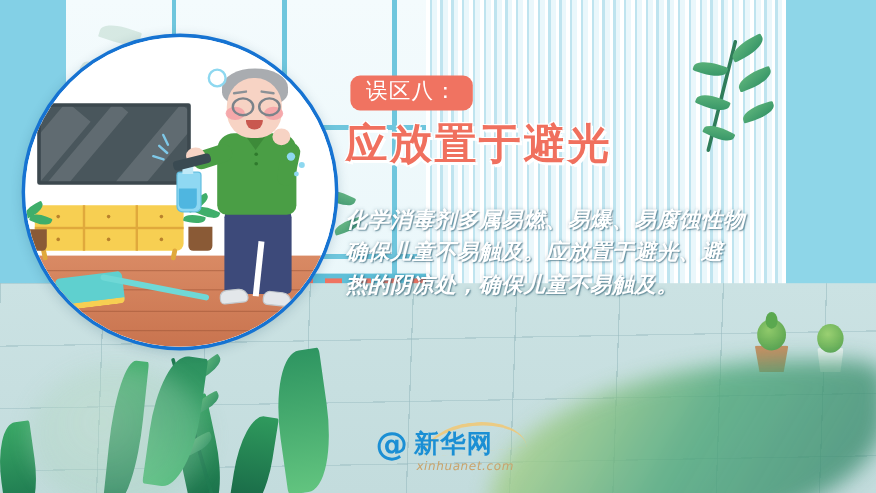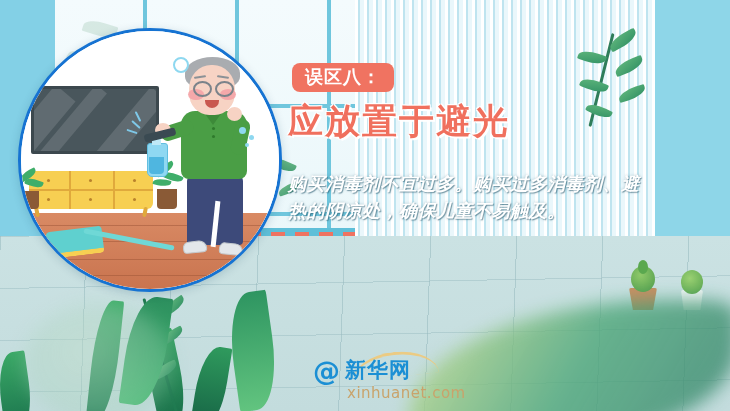--- a/index.html
+++ b/index.html
@@ -83,32 +83,32 @@
   .spray-body{position:absolute;left:126px;top:112px;width:19px;height:32px;background:#8fd8f2;
     border-radius:3px 3px 5px 5px;border:1px solid #63bfe0;}
   .spray-liq{position:absolute;left:128px;top:126px;width:15px;height:17px;background:#4fb6e0;border-radius:0 0 4px 4px;}
   .spray-neck{position:absolute;left:131px;top:105px;width:9px;height:9px;background:#bfe9f7;}
   .spray-trig{position:absolute;left:123px;top:100px;width:32px;height:8px;background:#3a4a52;border-radius:3px;
     transform:rotate(-14deg);}
   .mist{position:absolute;width:2px;height:11px;background:#7ec8e8;border-radius:2px;}
   .drop{position:absolute;border-radius:50%;background:#8ed8f0;}
   
   .badge{position:absolute;left:292px;top:63px;padding:5px 13px 6px;background:#f07361;border-radius:8px;
-    color:#fff;font-size:18px;font-weight:bold;letter-spacing:1px;line-height:1;}
+    color:#fff;font-size:18px;font-weight:normal;letter-spacing:1px;line-height:1;}
   .headline{position:absolute;left:288px;top:103px;font-size:35px;font-weight:bold;color:#f0705e;
     letter-spacing:2px;line-height:1.08;
     text-shadow:2px 2px 0 #ffffff,-1px -1px 0 #ffffff,1px -1px 0 #ffffff,-1px 1px 0 #ffffff;}
   .body-text{position:absolute;left:288px;top:170px;width:376px;font-size:18px;font-weight:bold;
     font-style:italic;color:#ffffff;line-height:1.50;letter-spacing:.5px;
     text-shadow:1px 1px 1px rgba(40,90,110,.55),0 0 3px rgba(40,90,110,.35);}
   
   .logo{position:absolute;left:313px;top:357px;display:flex;align-items:center;gap:5px;}
   .logo-at{font-size:27px;color:#1b8fd4;font-weight:bold;line-height:1;}
   .logo-cn{font-size:21px;color:#1b8fd4;font-weight:bold;letter-spacing:1px;line-height:1;}
-  .logo-url{position:absolute;left:347px;top:384px;font-size:15px;color:#c9a36b;letter-spacing:.5px;text-align:center;}
+  .logo-url{position:absolute;left:347px;top:384px;font-size:10px;color:#c9a36b;font-style:italic;letter-spacing:.5px;text-align:center;}
   .logo-swoosh{position:absolute;left:352px;top:352px;width:86px;height:22px;
     border-top:3px solid #f0c97a;border-radius:50%/100% 100% 0 0;transform:rotate(-6deg);opacity:.9;}
 </style>
 </head>
 <body>
 
 <div id="poster">
 
   <div class="bg-wall"></div>
   <div class="panel-left"></div>
@@ -260,21 +260,22 @@
     <div class="drop" style="left:228px;top:104px;width:5px;height:5px;"></div>
     <div class="drop" style="left:224px;top:112px;width:4px;height:4px;"></div>
     <div style="position:absolute;left:152px;top:26px;width:12px;height:12px;border:2px solid #8ed8f0;
          border-radius:50%;"></div>
   </div>
 
   <div class="badge">误区八：</div>
   <div class="headline">应放置于避光</div>
 
   <div class="body-text">
-    <div>购买消毒剂不宜过多。购买过多消毒剂、避</div>
+    <div>化学消毒剂多属易燃、易爆、易腐蚀性物</div>
+    <div>确保儿童不易触及。应放置于避光、避</div>
     <div>热的阴凉处，确保儿童不易触及。</div>
   </div>
 
   <div class="logo-swoosh"></div>
   <div class="logo">
     <span class="logo-at">@</span>
     <span class="logo-cn">新华网</span>
   </div>
   <div class="logo-url">xinhuanet.com</div>
 

